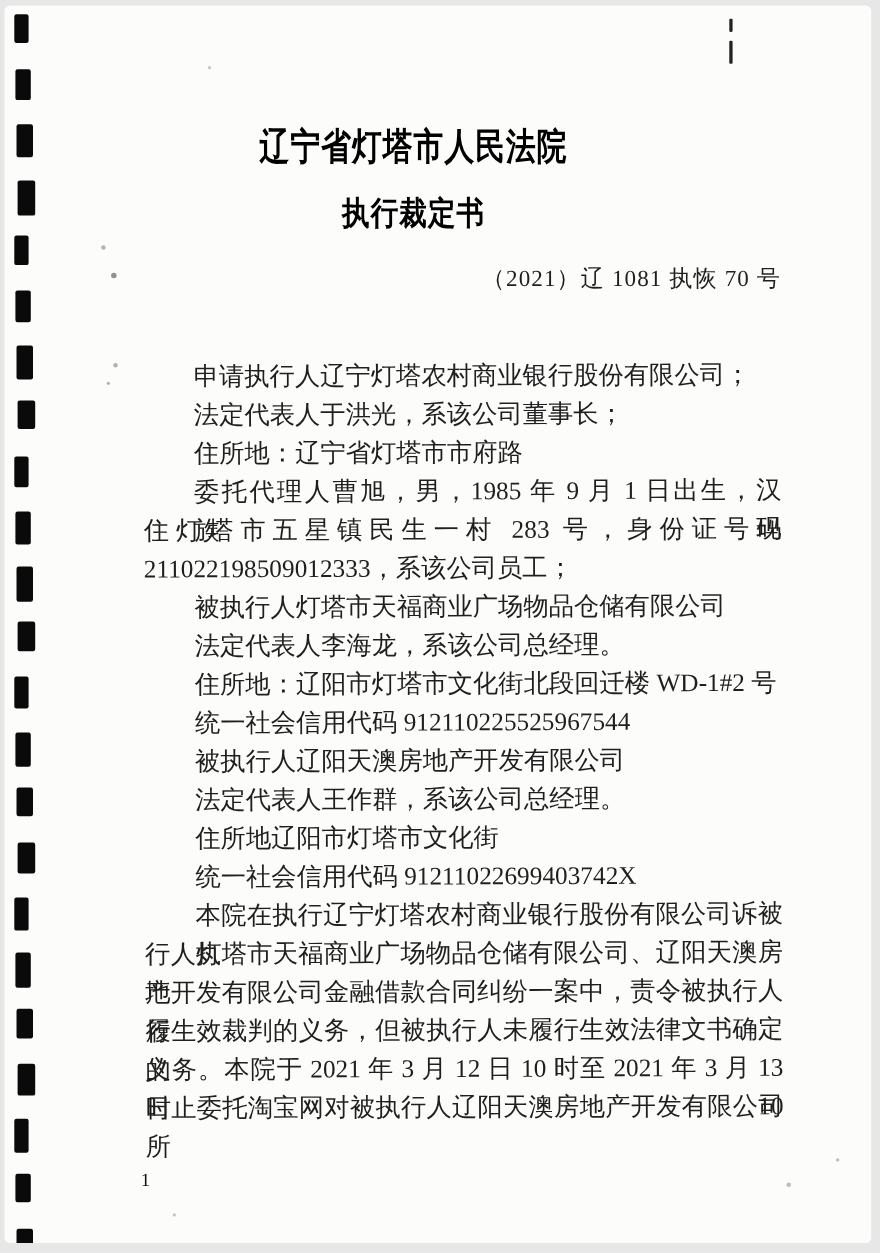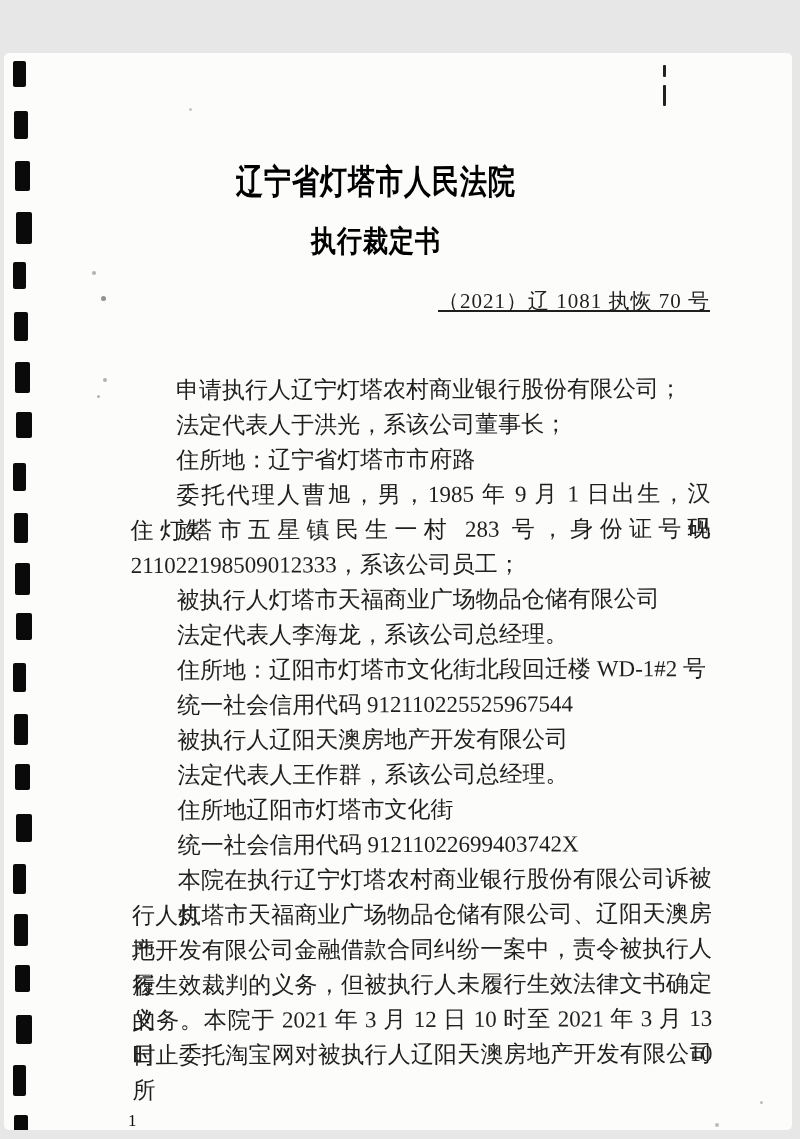--- a/index.html
+++ b/index.html
@@ -14,21 +14,20 @@
     font-family:"Liberation Serif","DejaVu Serif",serif;
     position:relative;
     overflow:hidden;
   }
   .page{
     position:absolute;
     left:4px;top:5px;right:8px;bottom:9px;
     background:var(--paper);
     border-radius:5px;
     overflow:hidden;
-    margin-top:48px;
   }
   .bmark{
     position:absolute;
     background:#0a0a0a;
     border-radius:2px;
   }
   .court{
     position:absolute;
     top:106px;left:-22px;width:100%;
     text-align:center;
@@ -49,21 +48,20 @@
     letter-spacing:1px;
     transform:scaleY(1.18);
     transform-origin:center top;
   }
   .caseno{
     position:absolute;
     top:234px;right:82px;
     font-size:21px;
     color:var(--ink);
     letter-spacing:1px;
-    text-decoration:underline;
   }
   .docbody{
     position:absolute;
     left:126px;top:320px;width:580px;
     font-size:23px;
     line-height:35px;
     color:var(--ink);
     transform:rotate(-0.2deg);
     transform-origin:left top;
   }

